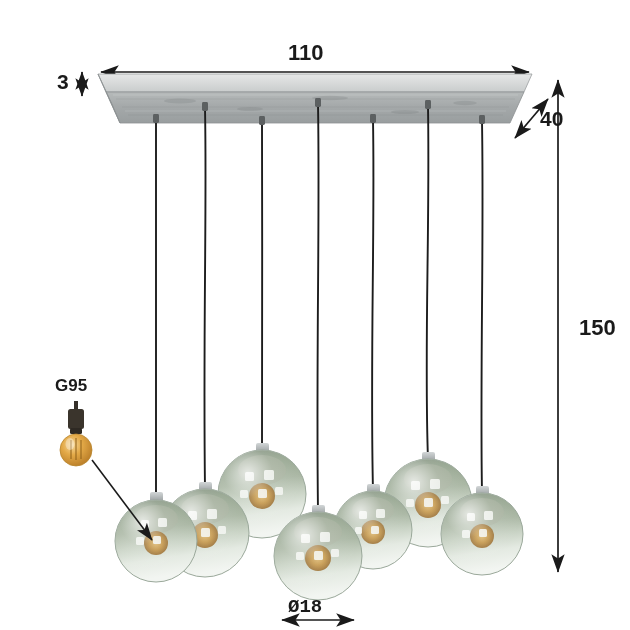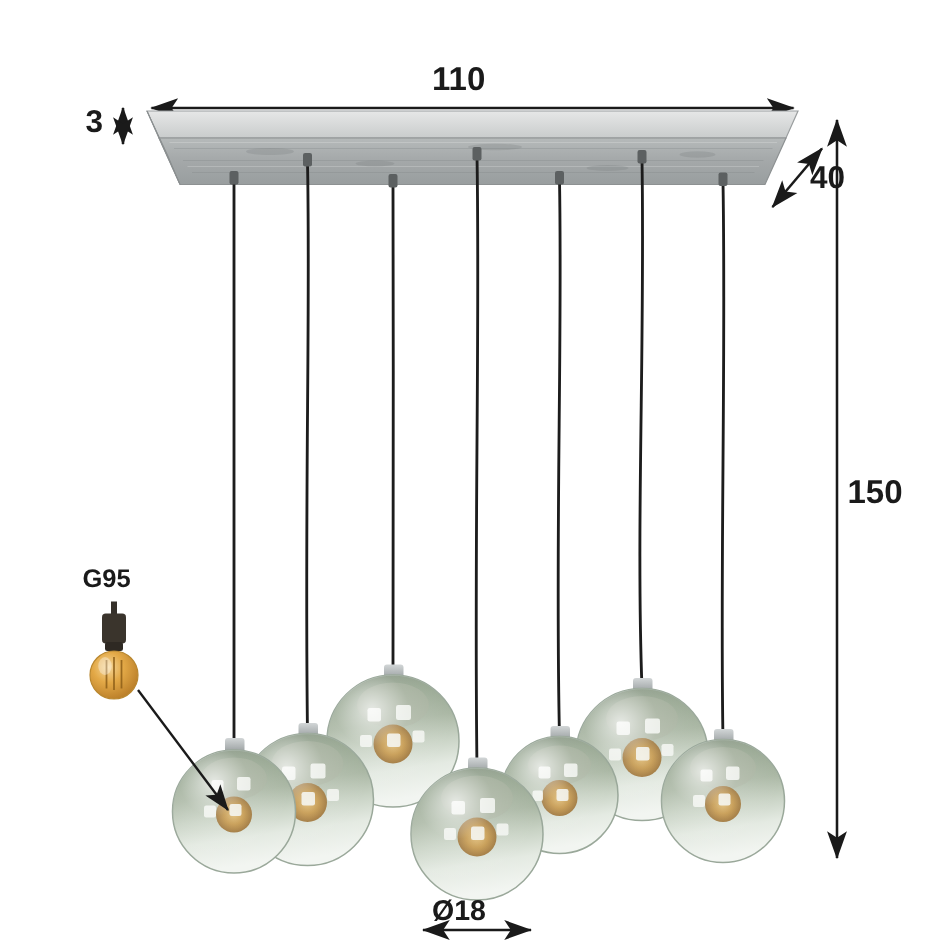--- a/index.html
+++ b/index.html
@@ -19,23 +19,23 @@
     position: absolute;
     font-family: "Liberation Sans", sans-serif;
     font-weight: bold;
     color: #1a1a1a;
     white-space: nowrap;
     line-height: 1;
   }
   #lbl-110 { left: 288px; top: 42px; font-size: 22px; }
   #lbl-3   { left: 57px;  top: 71px;  font-size: 21px; }
   #lbl-40  { left: 528px; top: 108px; font-size: 21px; margin-left: 12px; }
-  #lbl-150 { left: 565px; top: 317px; font-size: 22px; }
+  #lbl-150 { left: 579px; top: 317px; font-size: 22px; }
   #lbl-g95 { left: 55px;  top: 377px; font-size: 17px; }
-  #lbl-d18 { left: 288px; top: 598px; font-size: 19px; }
+  #lbl-d18 { left: 288px; top: 598px; font-size: 19px; font-family: Liberation Mono, monospace; }
 
   #svg-root {
     position: absolute;
     left: 0; top: 0;
     width: 630px;
     height: 630px;
   }
 </style>
 </head>
 <body>

